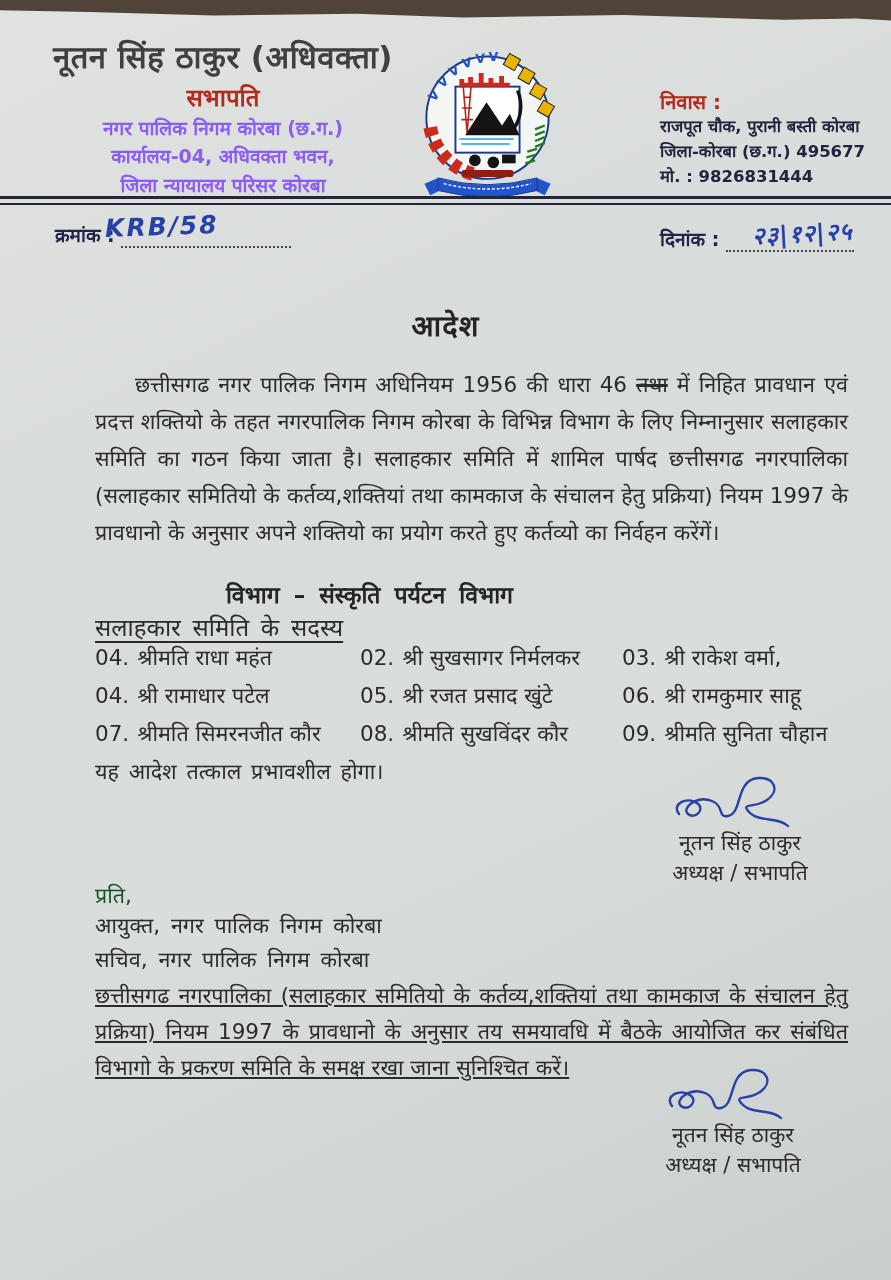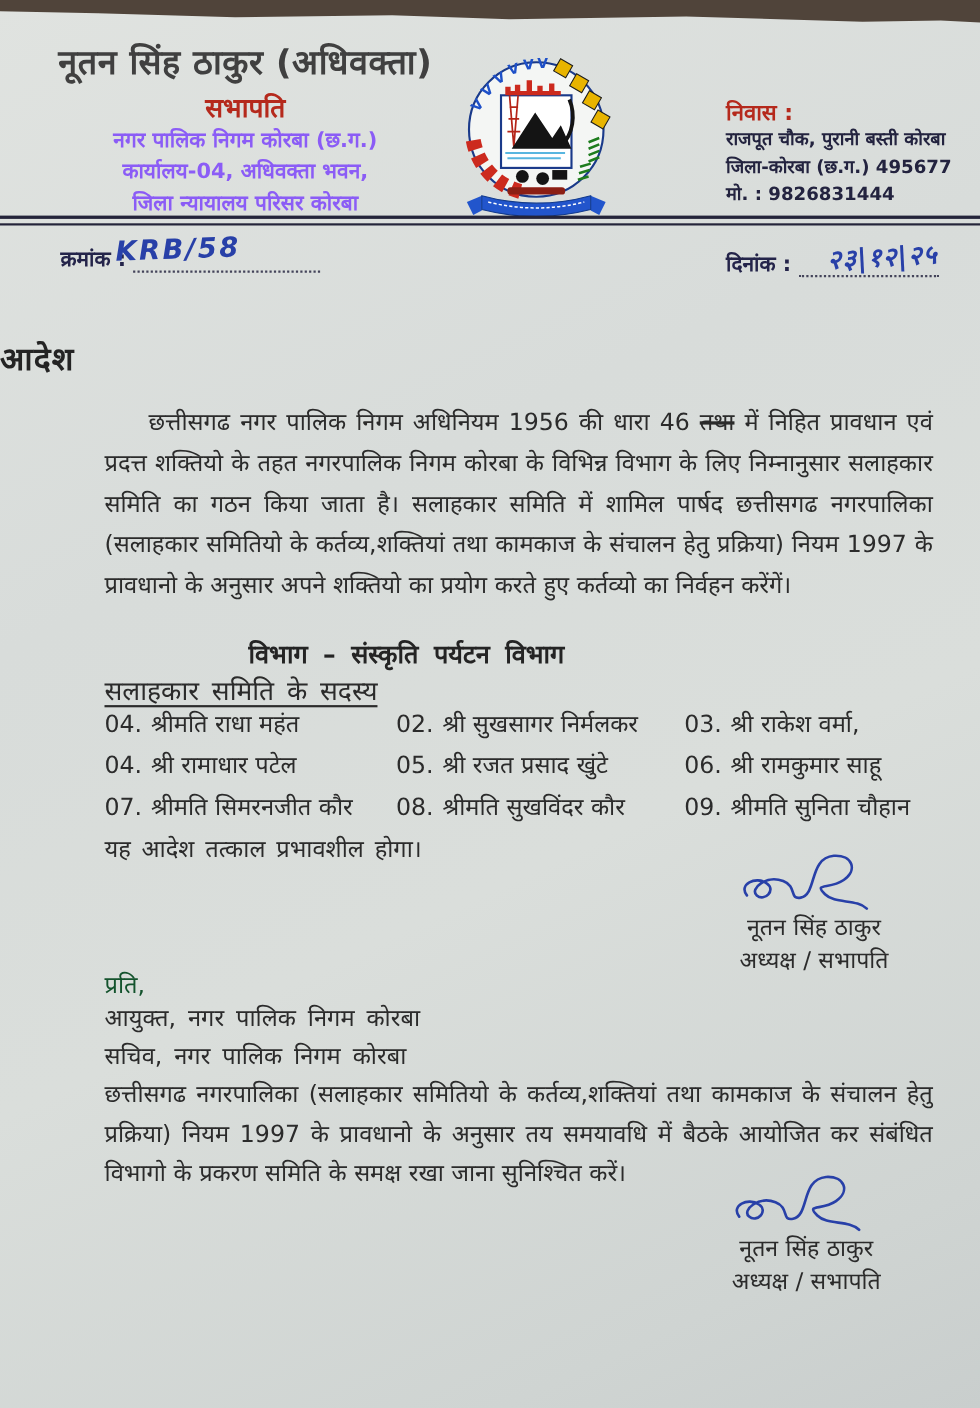--- a/index.html
+++ b/index.html
@@ -26,21 +26,21 @@
   .rule1{left:0;top:196px;width:891px;height:3px;background:#24243a;}
   .rule2{left:0;top:203px;width:891px;height:1.6px;background:#24243a;}
   
   .ref-row{left:55px;top:222px;font-size:19px;font-weight:bold;color:#24244a;}
   .date-row{left:660px;top:226px;font-size:19px;font-weight:bold;color:#24244a;}
   .dotline{display:inline-block;border-bottom:2px dotted #44445a;height:20px;vertical-align:bottom;}
   .hand{font-style:italic;font-weight:bold;color:#2840a8;}
   .ref-hand{left:105px;top:212px;font-size:25px;transform:rotate(-2deg);letter-spacing:2px;}
   .date-hand{left:752px;top:216px;font-size:24px;transform:rotate(-3deg);letter-spacing:1px;}
   
-  .heading{left:0;top:305px;width:891px;font-size:29px;font-weight:bold;color:#242424;letter-spacing:1px;}
+  .heading{left:0;top:305px;width:891px;text-align:center;font-size:29px;font-weight:bold;color:#242424;letter-spacing:1px;}
   
   .para{left:95px;top:366px;width:753px;font-size:21.5px;color:#2b2b2b;line-height:37px;text-align:justify;}
   .para .indent{display:inline-block;width:40px;}
   .struck{text-decoration:line-through;text-decoration-thickness:2.5px;}
   .dept-line{left:0;top:578px;width:739px;text-align:center;font-size:23px;font-weight:600;color:#242424;word-spacing:6px;}
   .members-heading{left:95px;top:610px;font-size:24px;color:#2b2b2b;text-decoration:underline;text-underline-offset:5px;word-spacing:4px;}
   .members{left:95px;top:642px;width:770px;display:grid;grid-template-columns:265px 262px 243px;row-gap:9px;
     font-size:21.5px;color:#2b2b2b;}
   .member{white-space:nowrap;}
   .member .no{margin-right:8px;}
@@ -170,21 +170,21 @@
   <svg class="sig-svg" width="150" height="62" viewBox="0 0 150 62">
     <path d="M14,44 c-8,-10 8,-18 18,-11 c9,6 -2,17 -9,11 c-7,-6 9,-19 24,-13 c13,5 5,17 16,15 c15,-3 7,-36 30,-38 c17,-1 22,13 9,22 c-13,9 -28,2 -17,13 c9,9 29,4 38,13" stroke="#2840a8" stroke-width="2.4" fill="none" stroke-linecap="round"></path>
   </svg>
   <div class="sig-name">नूतन सिंह ठाकुर</div>
   <div class="sig-title">अध्यक्ष / सभापति</div>
 </div>
 
 <div class="abs copy-label">प्रति,</div>
 <div class="abs copy-line1">आयुक्त, नगर पालिक निगम कोरबा</div>
 <div class="abs copy-line2">सचिव, नगर पालिक निगम कोरबा</div>
-<p class="abs copy-para" style="margin:0;">छत्तीसगढ नगरपालिका (सलाहकार समितियो के कर्तव्य,शक्तियां तथा कामकाज के संचालन हेतु प्रक्रिया) नियम 1997 के प्रावधानो के अनुसार तय समयावधि में बैठके आयोजित कर संबंधित विभागो के प्रकरण समिति के समक्ष रखा जाना सुनिश्चित करें।</p>
+<p class="abs copy-para" style="margin:0;text-decoration:underline;">छत्तीसगढ नगरपालिका (सलाहकार समितियो के कर्तव्य,शक्तियां तथा कामकाज के संचालन हेतु प्रक्रिया) नियम 1997 के प्रावधानो के अनुसार तय समयावधि में बैठके आयोजित कर संबंधित विभागो के प्रकरण समिति के समक्ष रखा जाना सुनिश्चित करें।</p>
 
 <div class="abs sig-block sig2">
   <svg class="sig-svg" width="150" height="62" viewBox="0 0 150 62">
     <path d="M14,44 c-8,-10 8,-18 18,-11 c9,6 -2,17 -9,11 c-7,-6 9,-19 24,-13 c13,5 5,17 16,15 c15,-3 7,-36 30,-38 c17,-1 22,13 9,22 c-13,9 -28,2 -17,13 c9,9 29,4 38,13" stroke="#2840a8" stroke-width="2.4" fill="none" stroke-linecap="round"></path>
   </svg>
   <div class="sig-name">नूतन सिंह ठाकुर</div>
   <div class="sig-title">अध्यक्ष / सभापति</div>
 </div>
 
 </body></html>

